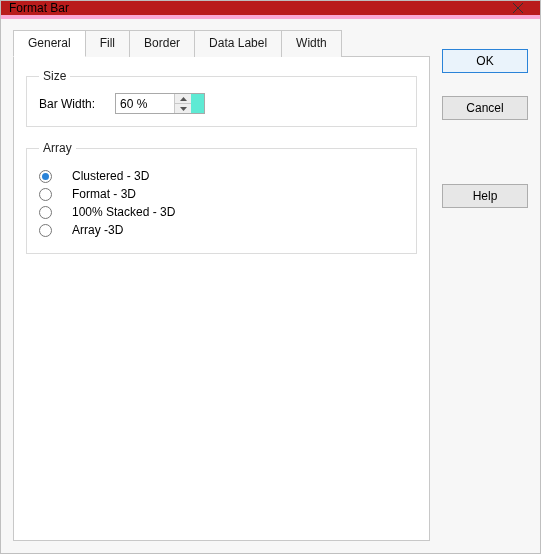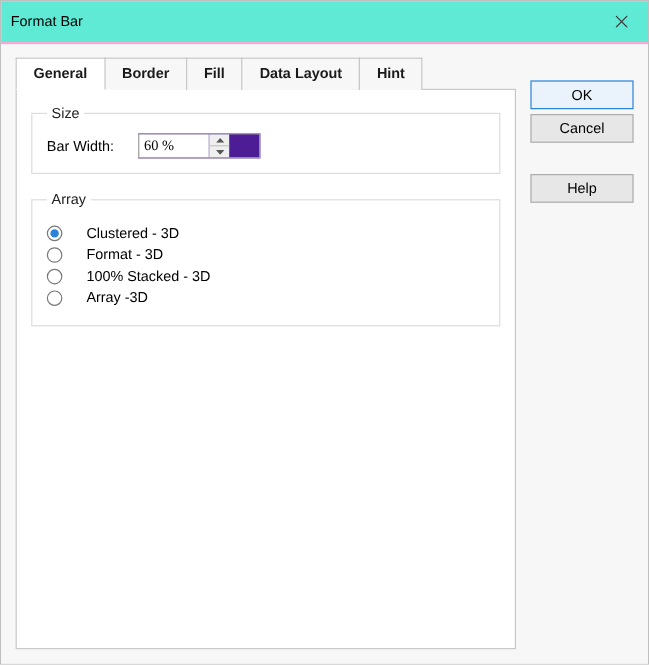--- a/index.html
+++ b/index.html
@@ -15,27 +15,27 @@
   }
   .window {
     width: 541px;
     height: 554px;
     border: 1px solid #bfbfbf;
     background: #fff;
     display: flex;
     flex-direction: column;
   }
   .titlebar {
-    height: 36px;
+    height: 18px;
     display: flex;
     align-items: center;
     justify-content: space-between;
     padding: 0 0 0 8px;
-    background: #5eead4;
-    border-bottom: 2px solid #f9a8d4;
+    background: #b91c1c;
+    border-bottom: 4px solid #f9a8d4;
   }
   .title { font-size: 12px; }
   .close-btn {
     width: 44px;
     height: 30px;
     display: flex;
     align-items: center;
     justify-content: center;
     cursor: pointer;
   }
@@ -49,21 +49,20 @@
   }
   .left-panel {
     flex: 1;
     display: flex;
     flex-direction: column;
   }
   .tabs {
     display: flex;
     position: relative;
     z-index: 2;
-    font-weight: bold;
   }
   .tab {
     padding: 5px 14px 6px 14px;
     border: 1px solid #c8c8c8;
     border-bottom: none;
     background: #f7f7f7;
     margin-right: -1px;
     cursor: pointer;
     color: #1a1a1a;
     position: relative;
@@ -95,23 +94,22 @@
     display: flex;
     align-items: center;
     gap: 10px;
   }
   .row label { min-width: 66px; }
   .spinner {
     display: flex;
     align-items: stretch;
     border: 1px solid #a9a9a9;
     height: 21px;
-    width: 102px;
-    background: #4c1d95;
-    font-family: Liberation Serif, serif;
+    width: 90px;
+    background: #5eead4;
   }
   .spinner input {
     border: none;
     outline: none;
     width: 58px;
     padding: 0 4px;
     font-family: inherit;
     font-size: 12px;
   }
   .spin-btns {
@@ -149,21 +147,21 @@
   .radio.checked::after {
     content: "";
     width: 7px; height: 7px;
     border-radius: 50%;
     background: #2a83d8;
   }
   .right-panel {
     width: 86px;
     display: flex;
     flex-direction: column;
-    gap: 4px;
+    gap: 23px;
     padding-top: 20px;
   }
   .btn {
     height: 24px;
     border: 1px solid #adadad;
     background: #e7e7e7;
     display: flex;
     align-items: center;
     justify-content: center;
     cursor: pointer;
@@ -186,24 +184,24 @@
         <line x1="0" y1="0" x2="10" y2="10"></line>
           <line x1="10" y1="0" x2="0" y2="10"></line>
       </svg>
     </div>
   </div>
 
   <div class="body">
     <div class="left-panel">
       <div class="tabs">
         <div class="tab active"><span>General</span></div>
+        <div class="tab"><span>Fill</span></div>
         <div class="tab"><span>Border</span></div>
-        <div class="tab"><span>Fill</span></div>
-        <div class="tab"><span>Data Layout</span></div>
-        <div class="tab"><span>Hint</span></div>
+        <div class="tab"><span>Data Label</span></div>
+        <div class="tab"><span>Width</span></div>
       </div>
 
       <div class="tab-content">
         <fieldset>
           <legend>Size</legend>
           <div class="row">
             <label>Bar Width:</label>
             <div class="spinner">
               <input type="text" value="60 %" style="">
               <div class="spin-btns">

